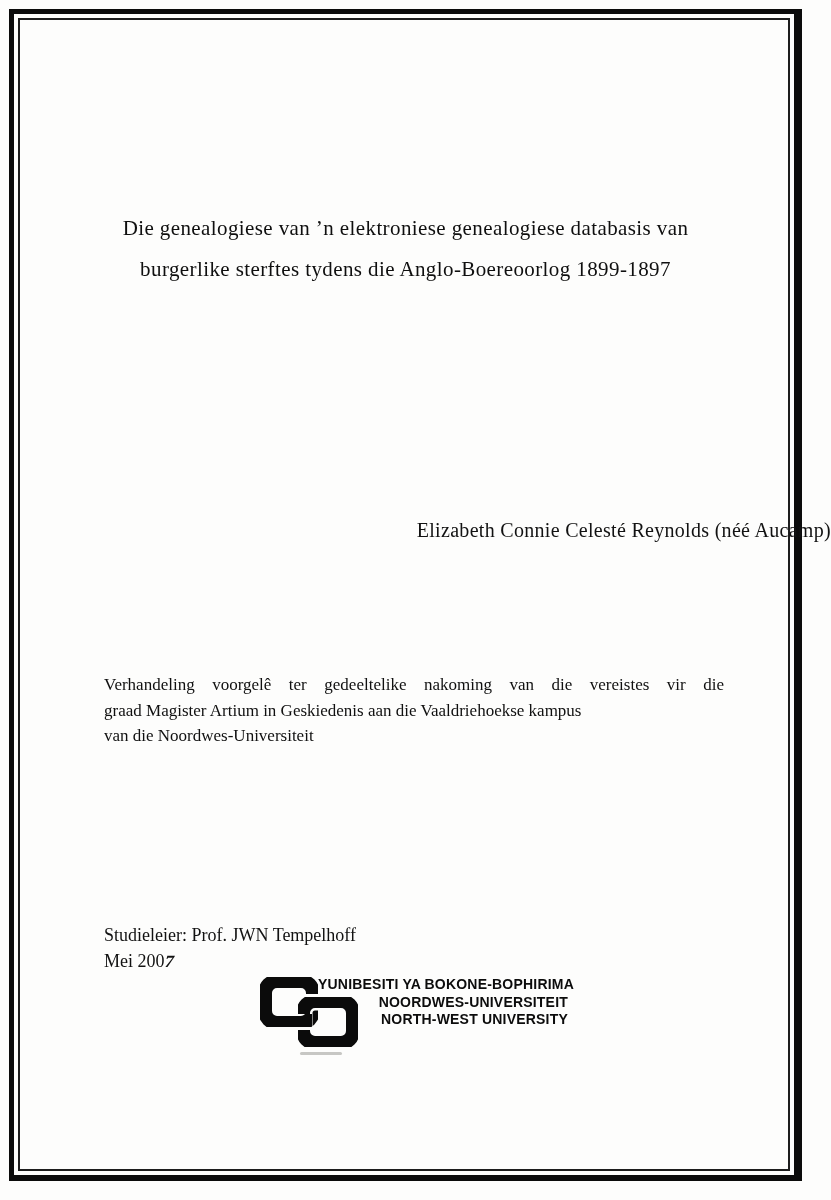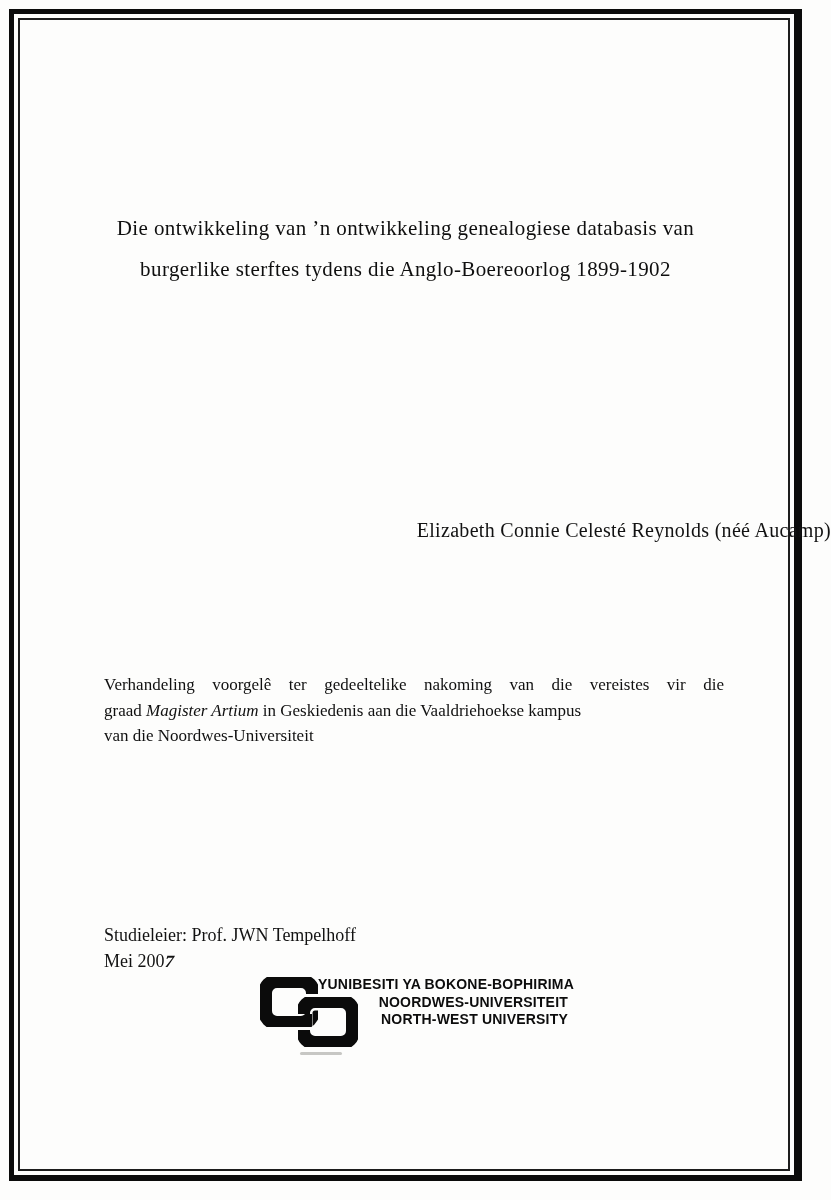--- a/index.html
+++ b/index.html
@@ -48,21 +48,21 @@
 
   .statement {
     left: 104px; width: 620px; top: 672px;
     font-size: 17px; line-height: 25.5px;
     color: #101010;
   }
   .statement .justified {
     text-align: justify;
     text-align-last: justify;
   }
-  .italic { font-style: italic; }
+  .italic { }
 
   .supervisor-block {
     left: 104px; top: 922px;
     font-size: 18px; line-height: 26px;
   }
   .seven {
     display: inline-block;
     font-weight: bold;
     transform: skewX(-14deg) scaleY(0.95);
   }
@@ -89,22 +89,22 @@
 </head>
 <body>
 
 <div class="page">
 
   <div class="outer-frame">
     <div class="inner-frame"></div>
   </div>
 
   <div class="block title-block">
-    <div>Die ontwikkeling van ’n ontwikkeling genealogiese databasis van</div>
-    <div>burgerlike sterftes tydens die Anglo-Boereoorlog 1899-1902</div>
+    <div>Die genealogiese van ’n elektroniese genealogiese databasis van</div>
+    <div>burgerlike sterftes tydens die Anglo-Boereoorlog 1899-1897</div>
   </div>
 
 
   <div class="block author">Elizabeth Connie Celesté Reynolds (néé Aucamp)</div>
 
   <div class="block statement">
     <div class="justified">Verhandeling voorgelê ter gedeeltelike nakoming van die vereistes vir die</div>
     <div><span>graad </span><span class="italic">Magister Artium</span><span> in Geskiedenis aan die Vaaldriehoekse kampus</span></div>
     <div>van die Noordwes-Universiteit</div>
   </div>

